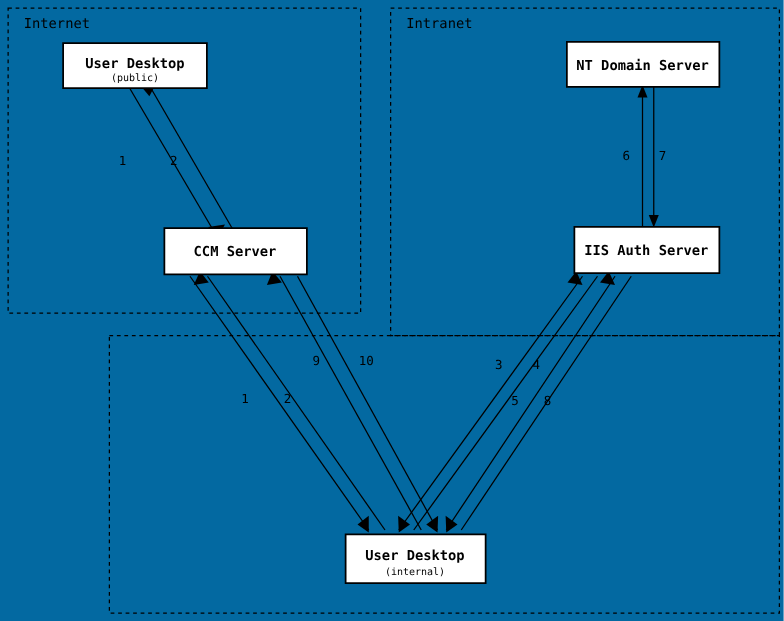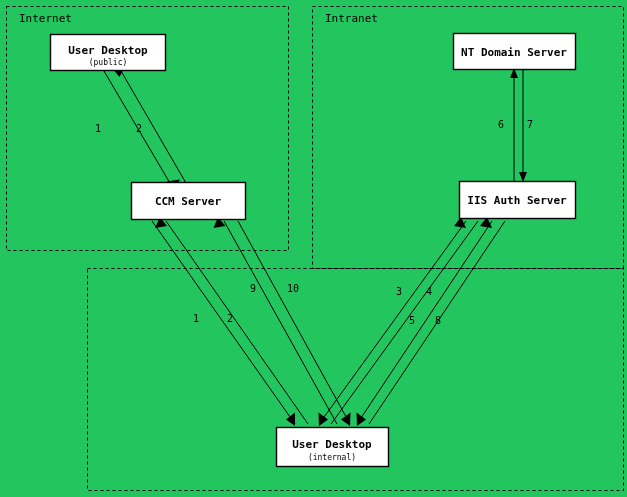--- a/index.html
+++ b/index.html
@@ -4,21 +4,21 @@
 <style>
   html, body {
     margin: 0;
     padding: 0;
     background: #ffffff;
   }
   #diagram-root {
     position: relative;
     width: 627px;
     height: 497px;
-    background: #22c55e;
+    background: #0369a1;
     font-family: "DejaVu Sans Mono", "Liberation Mono", monospace;
     overflow: hidden;
   }
   svg.diagram-canvas {
     position: absolute;
     left: 0;
     top: 0;
     width: 627px;
     height: 497px;
     display: block;

